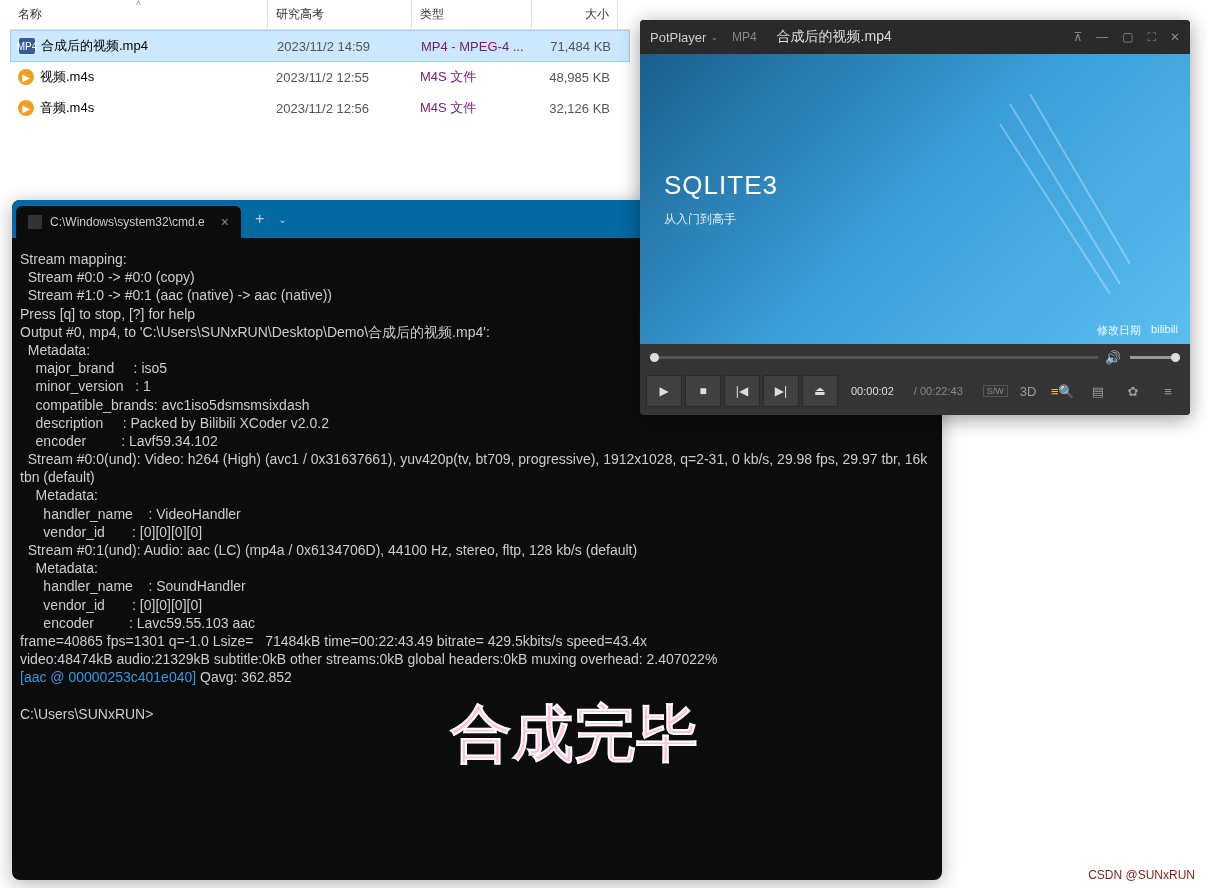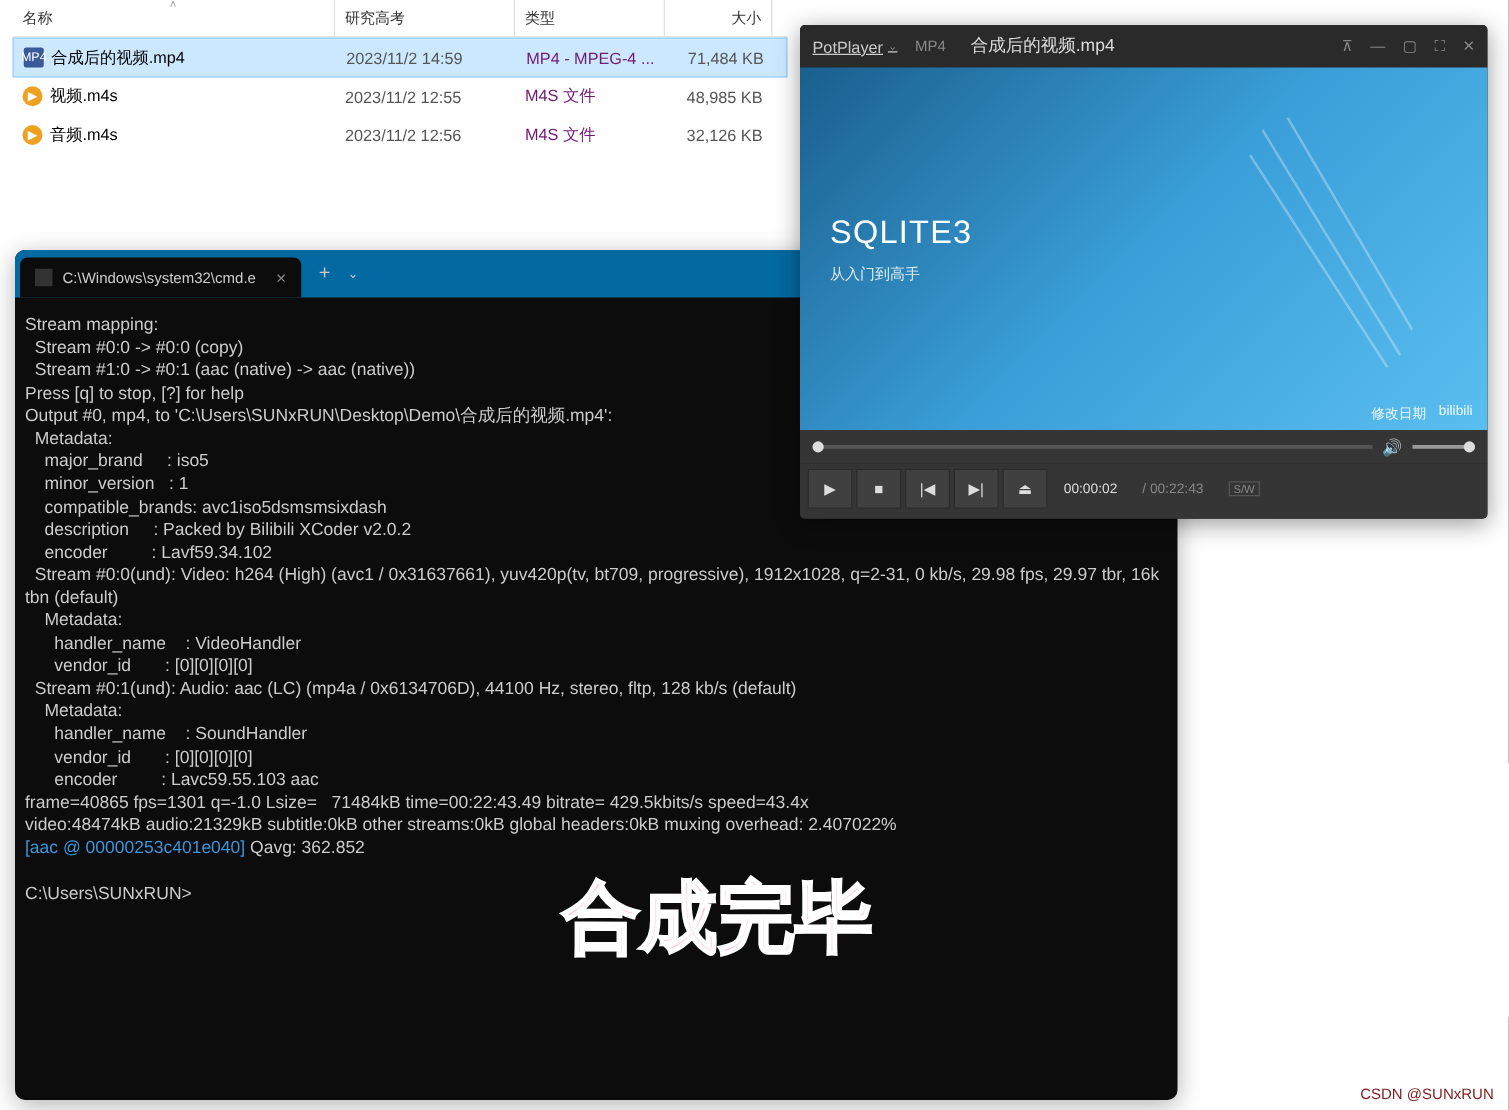--- a/index.html
+++ b/index.html
@@ -27,26 +27,26 @@
 
 .terminal { position: absolute; top: 200px; left: 12px; width: 930px; height: 680px; background: #0c0c0c; border-radius: 8px; overflow: hidden; box-shadow: 0 4px 20px rgba(0,0,0,0.3); }
 .term-tabs { background: #0369a1; height: 38px; display: flex; align-items: center; padding: 0 4px; }
 .term-tab { background: #0c0c0c; color: #ccc; padding: 8px 12px; border-radius: 6px 6px 0 0; display: flex; align-items: center; gap: 8px; font-size: 12px; margin-top: 6px; }
 .term-tab-icon { width: 14px; height: 14px; background: #333; display: inline-block; }
 .term-close { color: #888; margin-left: 8px; font-size: 14px; }
 .term-add { color: #ccc; padding: 0 14px; font-size: 16px; }
 .term-dropdown { color: #ccc; font-size: 10px; }
 .term-body { padding: 12px 8px; font-family: Liberation Sans, sans-serif; font-size: 14px; line-height: 1.3; color: #ccc; white-space: pre-wrap; word-break: break-all; }
 .term-cyan { color: #3a96dd; }
-.overlay-text { position: absolute; top: 692px; left: 450px; font-size: 62px; font-weight: bold; color: #ffc0d8; -webkit-text-stroke: 2px #fff; z-index: 5; }
+.overlay-text { position: absolute; top: 692px; left: 450px; font-size: 62px; font-weight: normal; color: #ffc0d8; -webkit-text-stroke: 2px #fff; z-index: 5; }
 
 
 .player { position: absolute; top: 20px; left: 640px; width: 550px; background: #2a2a2a; border-radius: 4px; overflow: hidden; box-shadow: 0 4px 20px rgba(0,0,0,0.4); }
 .player-title { display: flex; align-items: center; padding: 8px 10px; background: #2a2a2a; color: #ccc; font-size: 13px; }
-.player-name { display: flex; align-items: center; gap: 4px; text-decoration: underline; }
+.player-name { display: flex; align-items: center; gap: 4px; }
 .player-drop { font-size: 9px; color: #888; }
 .player-format { margin-left: 14px; color: #888; font-size: 12px; }
 .player-file { margin-left: 20px; color: #ddd; font-size: 14px; }
 .player-wincontrols { margin-left: auto; display: flex; gap: 14px; color: #888; font-size: 12px; }
 .player-wincontrols span { cursor: pointer; }
 .video-area { height: 290px; background: linear-gradient(135deg, #1a5f8e 0%, #3a9fd8 50%, #5abef0 100%); position: relative; display: flex; flex-direction: column; justify-content: center; padding-left: 24px; color: #fff; }
 .video-title { font-size: 26px; font-weight: 300; letter-spacing: 1px; }
 .video-subtitle { font-size: 12px; margin-top: 10px; opacity: 0.85; }
 .video-bottom { position: absolute; bottom: 6px; right: 12px; font-size: 11px; opacity: 0.9; display: flex; gap: 10px; }
 .video-streak { position: absolute; right: 60px; top: 40px; width: 140px; height: 200px; opacity: 0.3; }
@@ -187,16 +187,23 @@
     <div class="ctrl-btn">▶</div>
     <div class="ctrl-btn">■</div>
     <div class="ctrl-btn">|◀</div>
     <div class="ctrl-btn">▶|</div>
     <div class="ctrl-btn">⏏</div>
     <div class="time-display">
       <span>00:00:02</span>
       <span class="time-total">/ <span>00:22:43</span></span>
       <span class="time-sw">S/W</span>
     </div>
+    <div class="right-controls">
+      <div class="rctrl-btn">3D</div>
+      <div class="rctrl-btn active">≡🔍</div>
+      <div class="rctrl-btn">▤</div>
+      <div class="rctrl-btn">✿</div>
+      <div class="rctrl-btn">≡</div>
+    </div>
   </div>
 </div>
 
 <div class="watermark">CSDN @SUNxRUN</div>
 
 </body></html>

